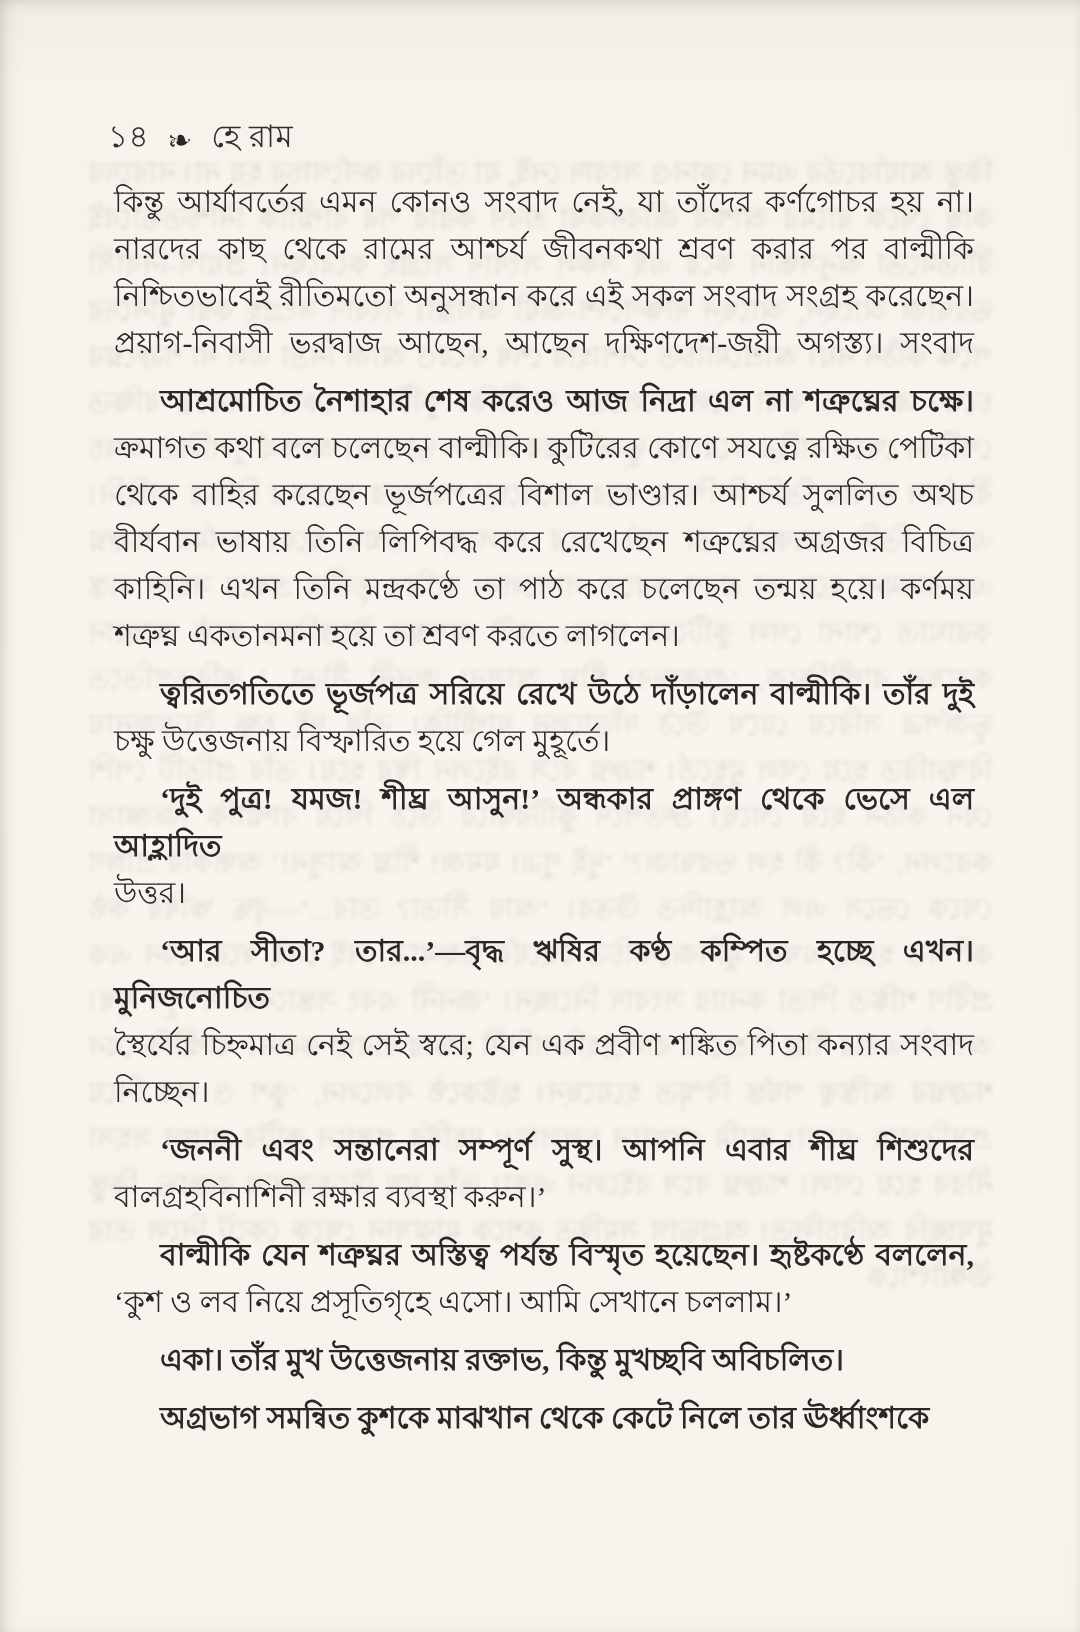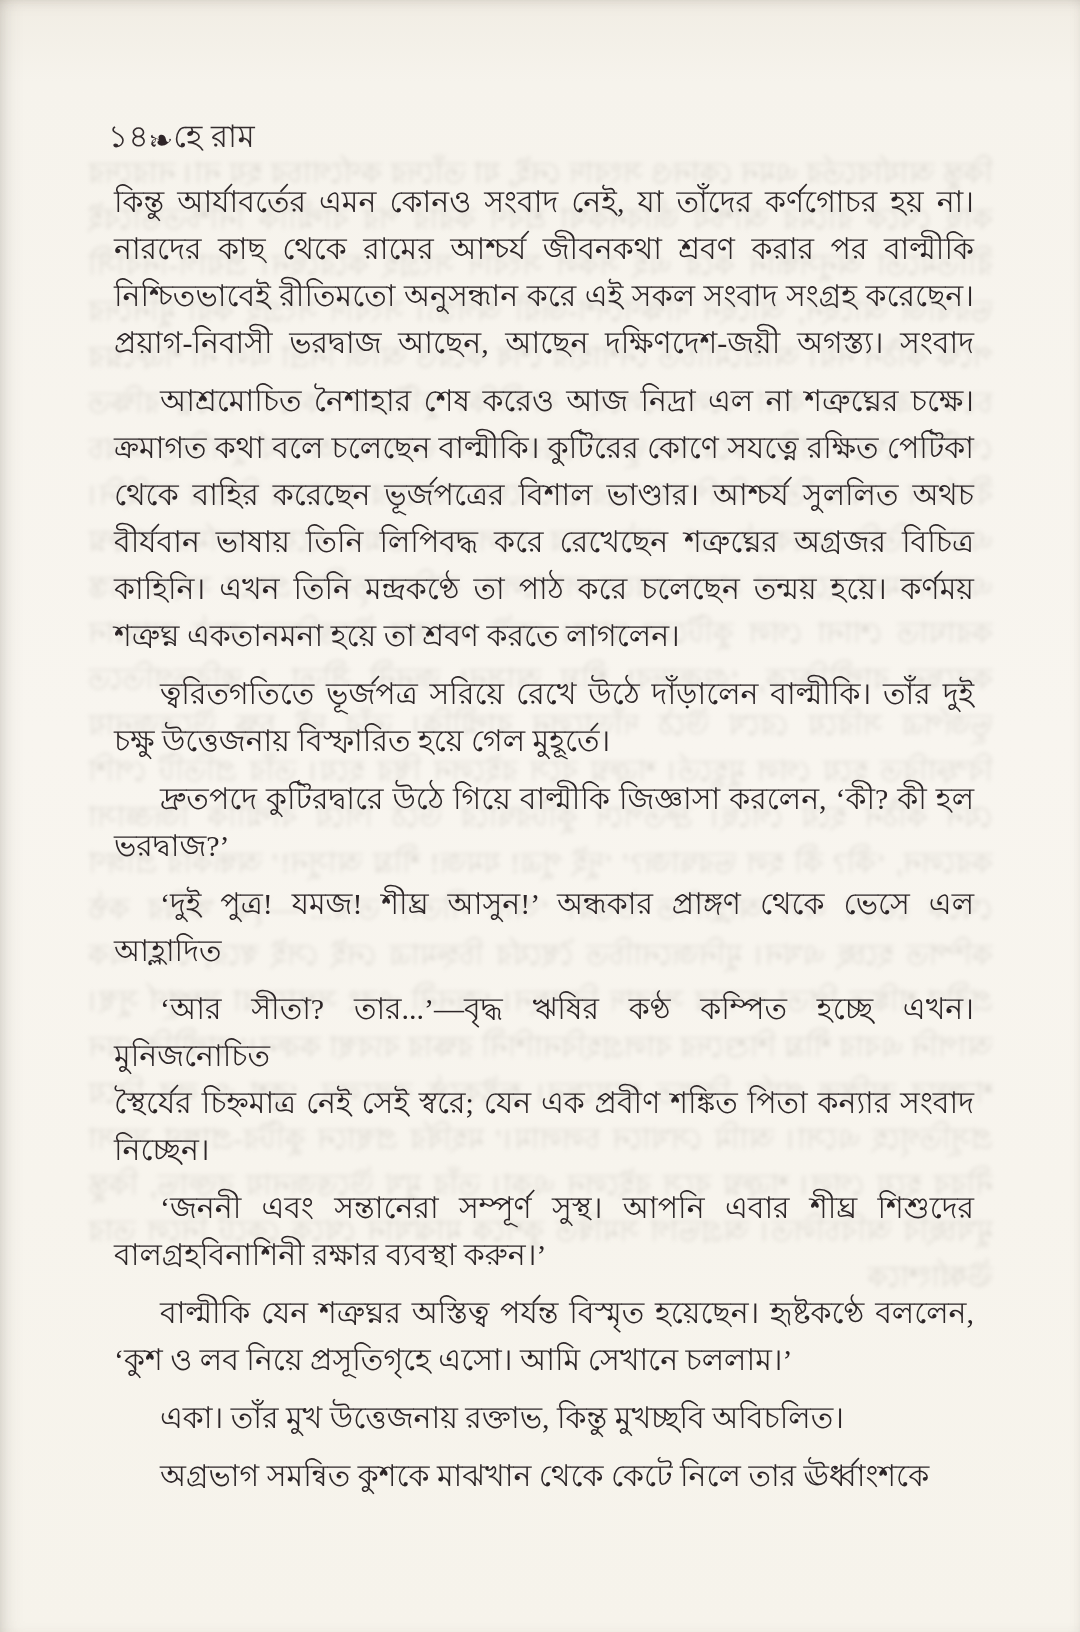--- a/index.html
+++ b/index.html
@@ -25,21 +25,21 @@
     opacity: .38;
     filter: blur(2px);
     font-size: 30px; line-height: 46px;
     text-align: justify;
     overflow: hidden;
     user-select: none;
     pointer-events: none;
   }
   .header {
     position: absolute; left: 108px; top: 112px;
-    display: flex; align-items: baseline; gap: 1px;
+    display: flex; align-items: baseline; gap: 20px;
     font-size: 31px; color: #342c2e;
     letter-spacing: .5px;
     z-index: 2;
   }
   .header .orn {
     font-size: 27px;
     transform: translateY(2px) rotate(-8deg);
     display: inline-block;
     color: #2e2427;
   }
@@ -50,21 +50,21 @@
     z-index: 2;
     text-rendering: optimizeLegibility;
   }
   .para { margin: 11px; }
   .line {
     text-align: justify;
     text-align-last: justify;
     white-space: normal;
   }
   .line.last { text-align-last: left; }
-  .para.indent .line:first-child { text-indent: 46px; }
+  .para.indent .line:first-child { text-indent: 46px; font-weight: bold; }
 </style>
 </head>
 <body>
 
 <div class="page">
 
   <div class="ghost" aria-hidden="true">কিন্তু আর্যাবর্তের এমন কোনও সংবাদ নেই, যা তাঁদের কর্ণগোচর হয় না। নারদের কাছ থেকে রামের আশ্চর্য জীবনকথা শ্রবণ করার পর বাল্মীকি নিশ্চিতভাবেই রীতিমতো অনুসন্ধান করে এই সকল সংবাদ সংগ্রহ করেছেন। প্রয়াগ-নিবাসী ভরদ্বাজ আছেন, আছেন দক্ষিণদেশ-জয়ী অগস্ত্য। সংবাদ সংগ্রহ করা মুনিদের পক্ষে কঠিন নয়। আশ্রমোচিত নৈশাহার শেষ করেও আজ নিদ্রা এল না শত্রুঘ্নের চক্ষে। ক্রমাগত কথা বলে চলেছেন বাল্মীকি। কুটিরের কোণে সযত্নে রক্ষিত পেটিকা থেকে বাহির করেছেন ভূর্জপত্রের বিশাল ভাণ্ডার। আশ্চর্য সুললিত অথচ বীর্যবান ভাষায় তিনি লিপিবদ্ধ করে রেখেছেন শত্রুঘ্নের অগ্রজর বিচিত্র কাহিনি। এখন তিনি মন্দ্রকণ্ঠে তা পাঠ করে চলেছেন তন্ময় হয়ে। কর্ণময় শত্রুঘ্ন একতানমনা হয়ে তা শ্রবণ করতে লাগলেন। রাত্রির তৃতীয় প্রহরে সহসা ব্যস্ত করাঘাত শোনা গেল কুটিরের দ্বারে। কেউ অসম্ভব উত্তেজিত কণ্ঠে আহ্বান করছেন বাল্মীকিকে, ‘গুরুদেব! শীঘ্র আসুন! জননী সীতা...’ ত্বরিতগতিতে ভূর্জপত্র সরিয়ে রেখে উঠে দাঁড়ালেন বাল্মীকি। তাঁর দুই চক্ষু উত্তেজনায় বিস্ফারিত হয়ে গেল মুহূর্তে। শত্রুঘ্ন বসে রইলেন স্থির হয়ে। তাঁর প্রতিটি পেশি যেন কঠিন হয়ে গেছে। দ্রুতপদে কুটিরদ্বারে উঠে গিয়ে বাল্মীকি জিজ্ঞাসা করলেন, ‘কী? কী হল ভরদ্বাজ?’ ‘দুই পুত্র! যমজ! শীঘ্র আসুন!’ অন্ধকার প্রাঙ্গণ থেকে ভেসে এল আহ্লাদিত উত্তর। ‘আর সীতা? তার...’—বৃদ্ধ ঋষির কণ্ঠ কম্পিত হচ্ছে এখন। মুনিজনোচিত স্থৈর্যের চিহ্নমাত্র নেই সেই স্বরে; যেন এক প্রবীণ শঙ্কিত পিতা কন্যার সংবাদ নিচ্ছেন। ‘জননী এবং সন্তানেরা সম্পূর্ণ সুস্থ। আপনি এবার শীঘ্র শিশুদের বালগ্রহবিনাশিনী রক্ষার ব্যবস্থা করুন।’ বাল্মীকি যেন শত্রুঘ্নর অস্তিত্ব পর্যন্ত বিস্মৃত হয়েছেন। হৃষ্টকণ্ঠে বললেন, ‘কুশ ও লব নিয়ে প্রসূতিগৃহে এসো। আমি সেখানে চললাম।’ মহর্ষির প্রস্থানে কুটির-প্রাঙ্গণ সহসা নীরব হয়ে গেল। শত্রুঘ্ন বসে রইলেন একা। তাঁর মুখ উত্তেজনায় রক্তাভ, কিন্তু মুখচ্ছবি অবিচলিত। অগ্রভাগ সমন্বিত কুশকে মাঝখান থেকে কেটে নিলে তার ঊর্ধ্বাংশকে</div>
 
   <div class="header">
     <span>১৪</span>
@@ -87,25 +87,22 @@
         <div class="line">কাহিনি। এখন তিনি মন্দ্রকণ্ঠে তা পাঠ করে চলেছেন তন্ময় হয়ে। কর্ণময়</div>
         <div class="line last">শত্রুঘ্ন একতানমনা হয়ে তা শ্রবণ করতে লাগলেন।</div>
       </div>
       <div class="para indent">
         <div class="line">ত্বরিতগতিতে ভূর্জপত্র সরিয়ে রেখে উঠে দাঁড়ালেন বাল্মীকি। তাঁর দুই</div>
         <div class="line last">চক্ষু উত্তেজনায় বিস্ফারিত হয়ে গেল মুহূর্তে।</div>
       </div>
       <div class="para indent">
       </div>
       <div class="para indent">
-        <div class="line">দ্রুতপদে কুটিরদ্বারে উঠে গিয়ে বাল্মীকি জিজ্ঞাসা করলেন, ‘কী? কী হল</div>
-        <div class="line last">ভরদ্বাজ?’</div>
-      </div>
-      <div class="para indent">
         <div class="line">‘দুই পুত্র! যমজ! শীঘ্র আসুন!’ অন্ধকার প্রাঙ্গণ থেকে ভেসে এল আহ্লাদিত</div>
+        <div class="line last">উত্তর।</div>
       </div>
       <div class="para indent">
         <div class="line">‘আর সীতা? তার...’—বৃদ্ধ ঋষির কণ্ঠ কম্পিত হচ্ছে এখন। মুনিজনোচিত</div>
         <div class="line">স্থৈর্যের চিহ্নমাত্র নেই সেই স্বরে; যেন এক প্রবীণ শঙ্কিত পিতা কন্যার সংবাদ</div>
         <div class="line last">নিচ্ছেন।</div>
       </div>
       <div class="para indent">
         <div class="line">‘জননী এবং সন্তানেরা সম্পূর্ণ সুস্থ। আপনি এবার শীঘ্র শিশুদের</div>
         <div class="line last">বালগ্রহবিনাশিনী রক্ষার ব্যবস্থা করুন।’</div>
       </div>

